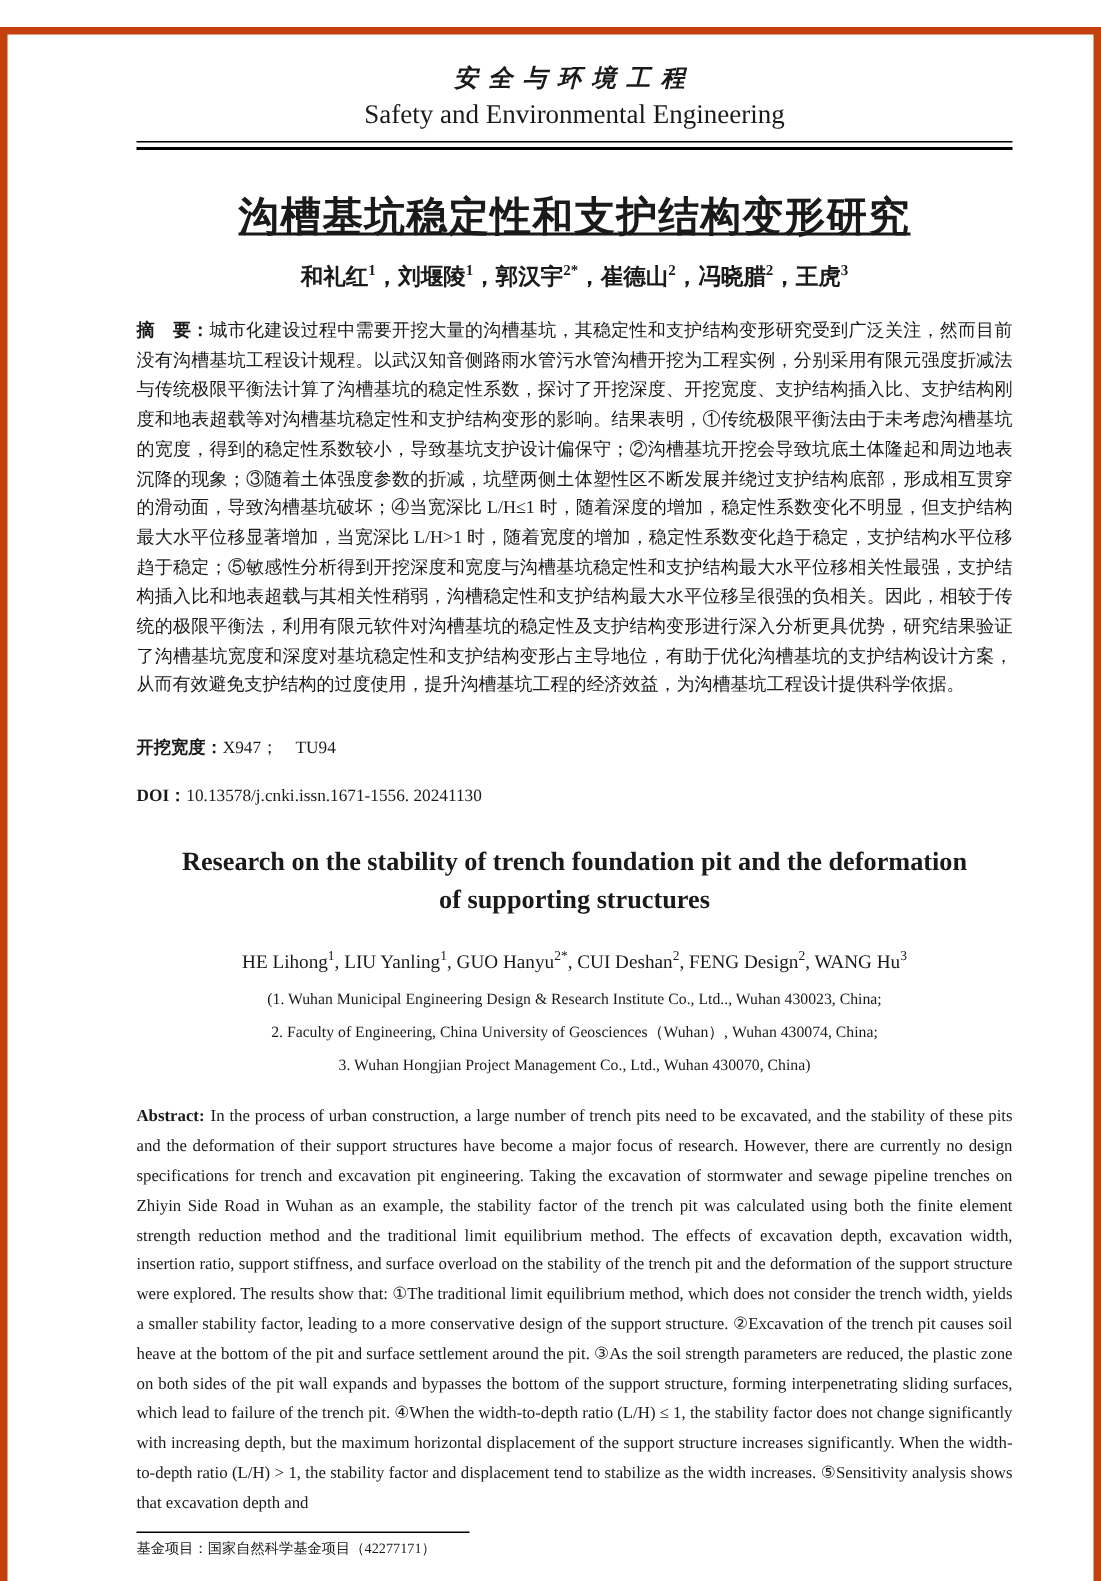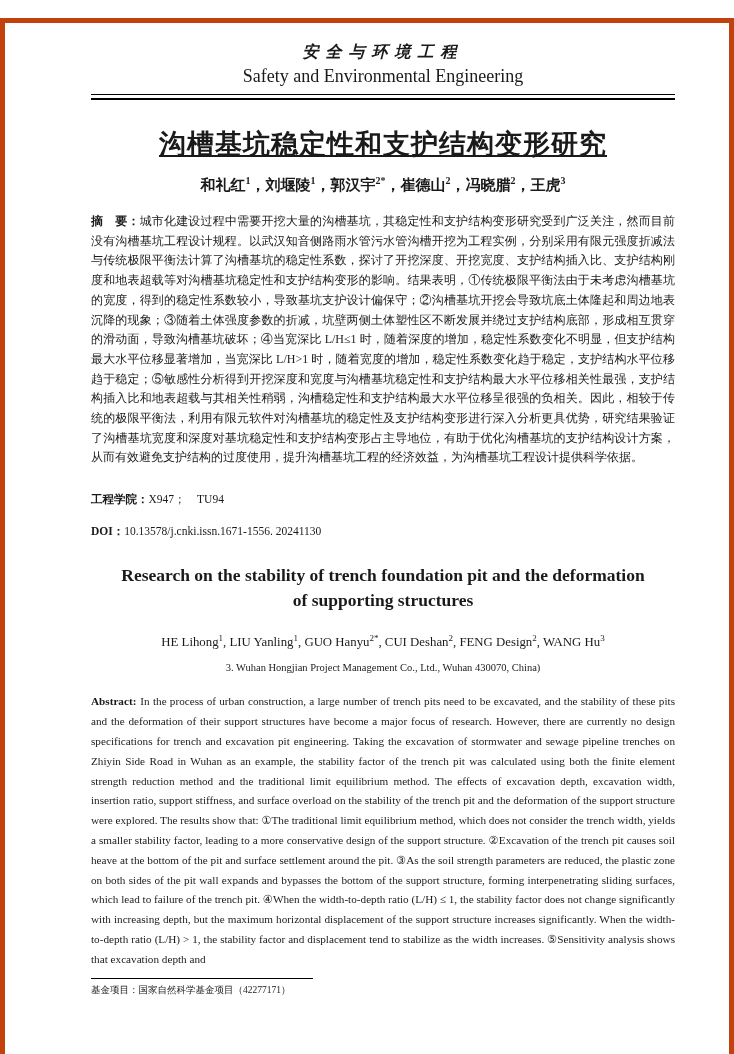--- a/index.html
+++ b/index.html
@@ -138,31 +138,33 @@
     <h1 class="title-cn">沟槽基坑稳定性和支护结构变形研究</h1>
 
     <div class="authors-cn">
       <span><span>和礼红</span><sup>1</sup></span><span>，</span><span><span>刘堰陵</span><sup>1</sup></span><span>，</span><span><span>郭汉宇</span><sup>2*</sup></span><span>，</span><span><span>崔德山</span><sup>2</sup></span><span>，</span><span><span>冯晓腊</span><sup>2</sup></span><span>，</span><span><span>王虎</span><sup>3</sup></span>
     </div>
 
 
     <p class="abstract-cn"><span class="label-hei">摘　要：</span><span>城市化建设过程中需要开挖大量的沟槽基坑，其稳定性和支护结构变形研究受到广泛关注，然而目前没有沟槽基坑工程设计规程。以武汉知音侧路雨水管污水管沟槽开挖为工程实例，分别采用有限元强度折减法与传统极限平衡法计算了沟槽基坑的稳定性系数，探讨了开挖深度、开挖宽度、支护结构插入比、支护结构刚度和地表超载等对沟槽基坑稳定性和支护结构变形的影响。结果表明，①传统极限平衡法由于未考虑沟槽基坑的宽度，得到的稳定性系数较小，导致基坑支护设计偏保守；②沟槽基坑开挖会导致坑底土体隆起和周边地表沉降的现象；③随着土体强度参数的折减，坑壁两侧土体塑性区不断发展并绕过支护结构底部，形成相互贯穿的滑动面，导致沟槽基坑破坏；④当宽深比 L/H≤1 时，随着深度的增加，稳定性系数变化不明显，但支护结构最大水平位移显著增加，当宽深比 L/H&gt;1 时，随着宽度的增加，稳定性系数变化趋于稳定，支护结构水平位移趋于稳定；⑤敏感性分析得到开挖深度和宽度与沟槽基坑稳定性和支护结构最大水平位移相关性最强，支护结构插入比和地表超载与其相关性稍弱，沟槽稳定性和支护结构最大水平位移呈很强的负相关。因此，相较于传统的极限平衡法，利用有限元软件对沟槽基坑的稳定性及支护结构变形进行深入分析更具优势，研究结果验证了沟槽基坑宽度和深度对基坑稳定性和支护结构变形占主导地位，有助于优化沟槽基坑的支护结构设计方案，从而有效避免支护结构的过度使用，提升沟槽基坑工程的经济效益，为沟槽基坑工程设计提供科学依据。</span></p>
 
 
-    <p class="meta-line"><span class="label-hei">工程学院：</span><span>X947；　TU94</span></p>
+    <p class="meta-line"><span class="label-hei">开挖宽度：</span><span>X947；　TU94</span></p>
 
     <p class="meta-line doi-line"><span class="doi-label">DOI：</span><span>10.13578/j.cnki.issn.1671-1556. 20241130</span></p>
 
     <h2 class="title-en">Research on the stability of trench foundation pit and the deformation of supporting structures</h2>
 
     <div class="authors-en">
       <span><span>HE Lihong</span><sup>1</sup></span><span>, </span><span><span>LIU Yanling</span><sup>1</sup></span><span>, </span><span><span>GUO Hanyu</span><sup>2*</sup></span><span>, </span><span><span>CUI Deshan</span><sup>2</sup></span><span>, </span><span><span>FENG Design</span><sup>2</sup></span><span>, </span><span><span>WANG Hu</span><sup>3</sup></span>
     </div>
 
     <div class="affils-en">
+      <div>(1. Wuhan Municipal Engineering Design &amp; Research Institute Co., Ltd.., Wuhan 430023, China;</div>
+      <div>2. Faculty of Engineering, China University of Geosciences（Wuhan）, Wuhan 430074, China;</div>
       <div>3. Wuhan Hongjian Project Management Co., Ltd., Wuhan 430070, China)</div>
     </div>
 
     <p class="abstract-en"><span class="label-b">Abstract:</span><span>In the process of urban construction, a large number of trench pits need to be excavated, and the stability of these pits and the deformation of their support structures have become a major focus of research. However, there are currently no design specifications for trench and excavation pit engineering. Taking the excavation of stormwater and sewage pipeline trenches on Zhiyin Side Road in Wuhan as an example, the stability factor of the trench pit was calculated using both the finite element strength reduction method and the traditional limit equilibrium method. The effects of excavation depth, excavation width, insertion ratio, support stiffness, and surface overload on the stability of the trench pit and the deformation of the support structure were explored. The results show that: ①The traditional limit equilibrium method, which does not consider the trench width, yields a smaller stability factor, leading to a more conservative design of the support structure. ②Excavation of the trench pit causes soil heave at the bottom of the pit and surface settlement around the pit. ③As the soil strength parameters are reduced, the plastic zone on both sides of the pit wall expands and bypasses the bottom of the support structure, forming interpenetrating sliding surfaces, which lead to failure of the trench pit. ④When the width-to-depth ratio (L/H) ≤ 1, the stability factor does not change significantly with increasing depth, but the maximum horizontal displacement of the support structure increases significantly. When the width-to-depth ratio (L/H) &gt; 1, the stability factor and displacement tend to stabilize as the width increases. ⑤Sensitivity analysis shows that excavation depth and</span></p>
 
     <div class="footnote-rule"></div>
     <div class="footnotes">
       <p>基金项目：国家自然科学基金项目（42277171）</p>
 
     </div>

